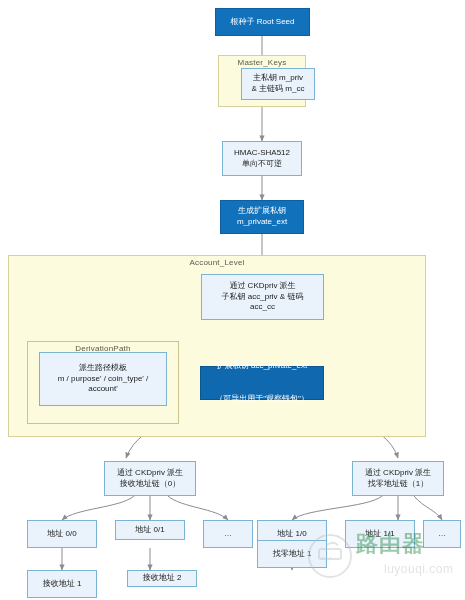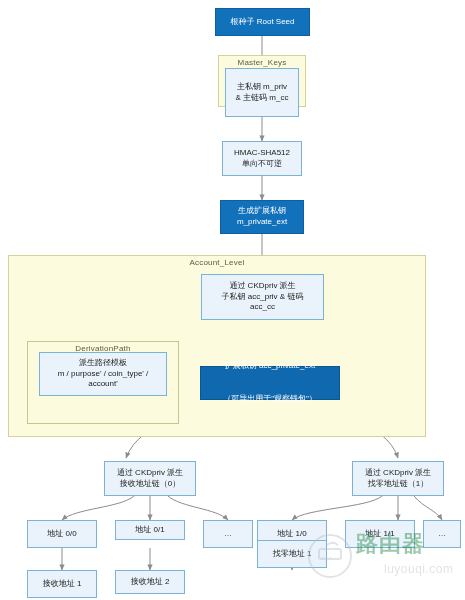--- a/index.html
+++ b/index.html
@@ -204,48 +204,48 @@
   </div>
 
   <div class="group inner" style="left:27px; top:341px; width:152px; height:83px;">
     <span class="group-label">DerivationPath</span>
   </div>
 
   <div class="node accent" style="left:215px; top:8px; width:95px; height:28px;">
     <span class="ln">根种子 Root Seed</span>
   </div>
 
-  <div class="node light" style="left:225px; top:68px; width:74px; height:49px;">
+  <div class="node light" style="left:241px; top:68px; width:74px; height:32px;">
     <span class="ln">主私钥 m_priv</span>
     <span class="ln">&amp; 主链码 m_cc</span>
   </div>
 
   <div class="node light" style="left:222px; top:141px; width:80px; height:35px;">
     <span class="ln">HMAC-SHA512</span>
     <span class="ln">单向不可逆</span>
   </div>
 
   <div class="node accent" style="left:220px; top:200px; width:84px; height:34px;">
     <span class="ln">生成扩展私钥</span>
     <span class="ln">m_private_ext</span>
   </div>
 
   <div class="node light" style="left:201px; top:274px; width:123px; height:46px;">
     <span class="ln">通过 CKDpriv 派生</span>
     <span class="ln">子私钥 acc_priv &amp; 链码</span>
     <span class="ln">acc_cc</span>
   </div>
 
-  <div class="node light" style="left:39px; top:352px; width:128px; height:44px;">
+  <div class="node light" style="left:39px; top:352px; width:128px; height:54px;">
     <span class="ln">派生路径模板</span>
     <span class="ln">m / purpose' / coin_type' /</span>
     <span class="ln">account'</span>
   </div>
 
-  <div class="node accent-dark" style="left:200px; top:366px; width:140px; height:34px;gap:22px;">
+  <div class="node accent-dark" style="left:200px; top:366px; width:124px; height:34px;gap:22px;">
     <span class="ln">扩展私钥 acc_private_ext</span>
     <span class="ln">（可导出用于"观察钱包"）</span>
   </div>
 
   <div class="node light" style="left:104px; top:461px; width:92px; height:35px;">
     <span class="ln">通过 CKDpriv 派生</span>
     <span class="ln">接收地址链（0）</span>
   </div>
 
   <div class="node light" style="left:352px; top:461px; width:92px; height:35px;">
@@ -274,21 +274,21 @@
   </div>
 
   <div class="node light" style="left:423px; top:520px; width:38px; height:28px;">
     <span class="ln">…</span>
   </div>
 
   <div class="node light" style="left:27px; top:570px; width:70px; height:28px;">
     <span class="ln">接收地址 1</span>
   </div>
 
-  <div class="node light" style="left:115px; top:570px; width:70px; height:24px;">
+  <div class="node light" style="left:127px; top:570px; width:70px; height:17px;">
     <span class="ln">接收地址 2</span>
   </div>
 
   <div class="node light" style="left:257px; top:540px; width:70px; height:28px;">
     <span class="ln">找零地址 1</span>
   </div>
 
   <div class="watermark">
     <div class="wm-badge"></div>
     <div class="wm-ant"></div>

